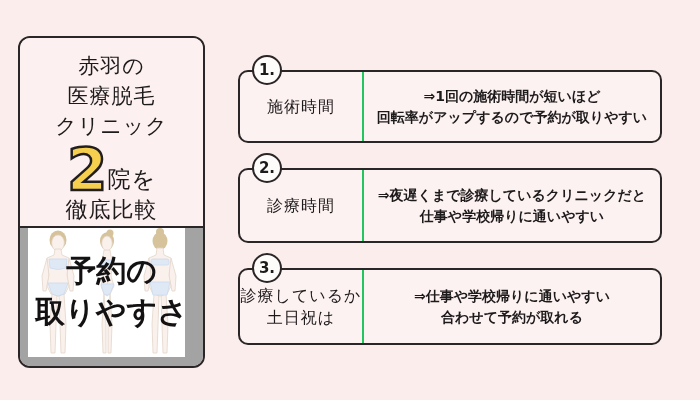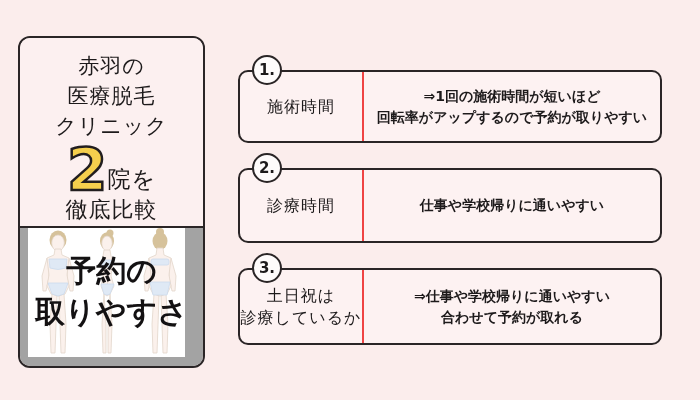--- a/index.html
+++ b/index.html
@@ -50,21 +50,21 @@
   .pb-1 { top:70px;  height:73px; }
   .pb-2 { top:168px; height:75px; }
   .pb-3 { top:268px; height:77px; }
   .point-circle {
     position:absolute; left:12px; top:-17px; width:30px; height:30px;
     background:#fefbfb; border:2px solid #2a2526; border-radius:50%;
     box-sizing:border-box; display:flex; align-items:center; justify-content:center;
     font-size:15px; font-weight:600; z-index:3;
   }
   .point-label {
-    width:124px; box-sizing:border-box; border-right:2px solid #ef4444;
+    width:124px; box-sizing:border-box; border-right:2px solid #22c55e;
     display:flex; flex-direction:column; align-items:center; justify-content:center;
     font-size:16px; line-height:22px; letter-spacing:1px; text-align:center;
   }
   .point-desc {
     flex:1; display:flex; flex-direction:column; align-items:center; justify-content:center;
     font-size:14px; line-height:21px; font-weight:700; text-align:center;
     padding:0 6px;
   }
 </style>
 </head>
@@ -144,29 +144,30 @@
     </div>
   </div>
 
   <div class="point-box pb-2">
     <div class="point-circle">2.</div>
     <div class="point-label">
       <div>診療時間</div>
       <div></div>
     </div>
     <div class="point-desc">
+      <div>⇒夜遅くまで診療しているクリニックだと</div>
       <div>仕事や学校帰りに通いやすい</div>
     </div>
   </div>
 
   <div class="point-box pb-3">
     <div class="point-circle">3.</div>
     <div class="point-label">
+      <div>診療しているか</div>
       <div>土日祝は</div>
-      <div>診療しているか</div>
     </div>
     <div class="point-desc">
       <div>⇒仕事や学校帰りに通いやすい</div>
       <div>合わせて予約が取れる</div>
     </div>
   </div>
 
 </div>
 
 </body></html>

